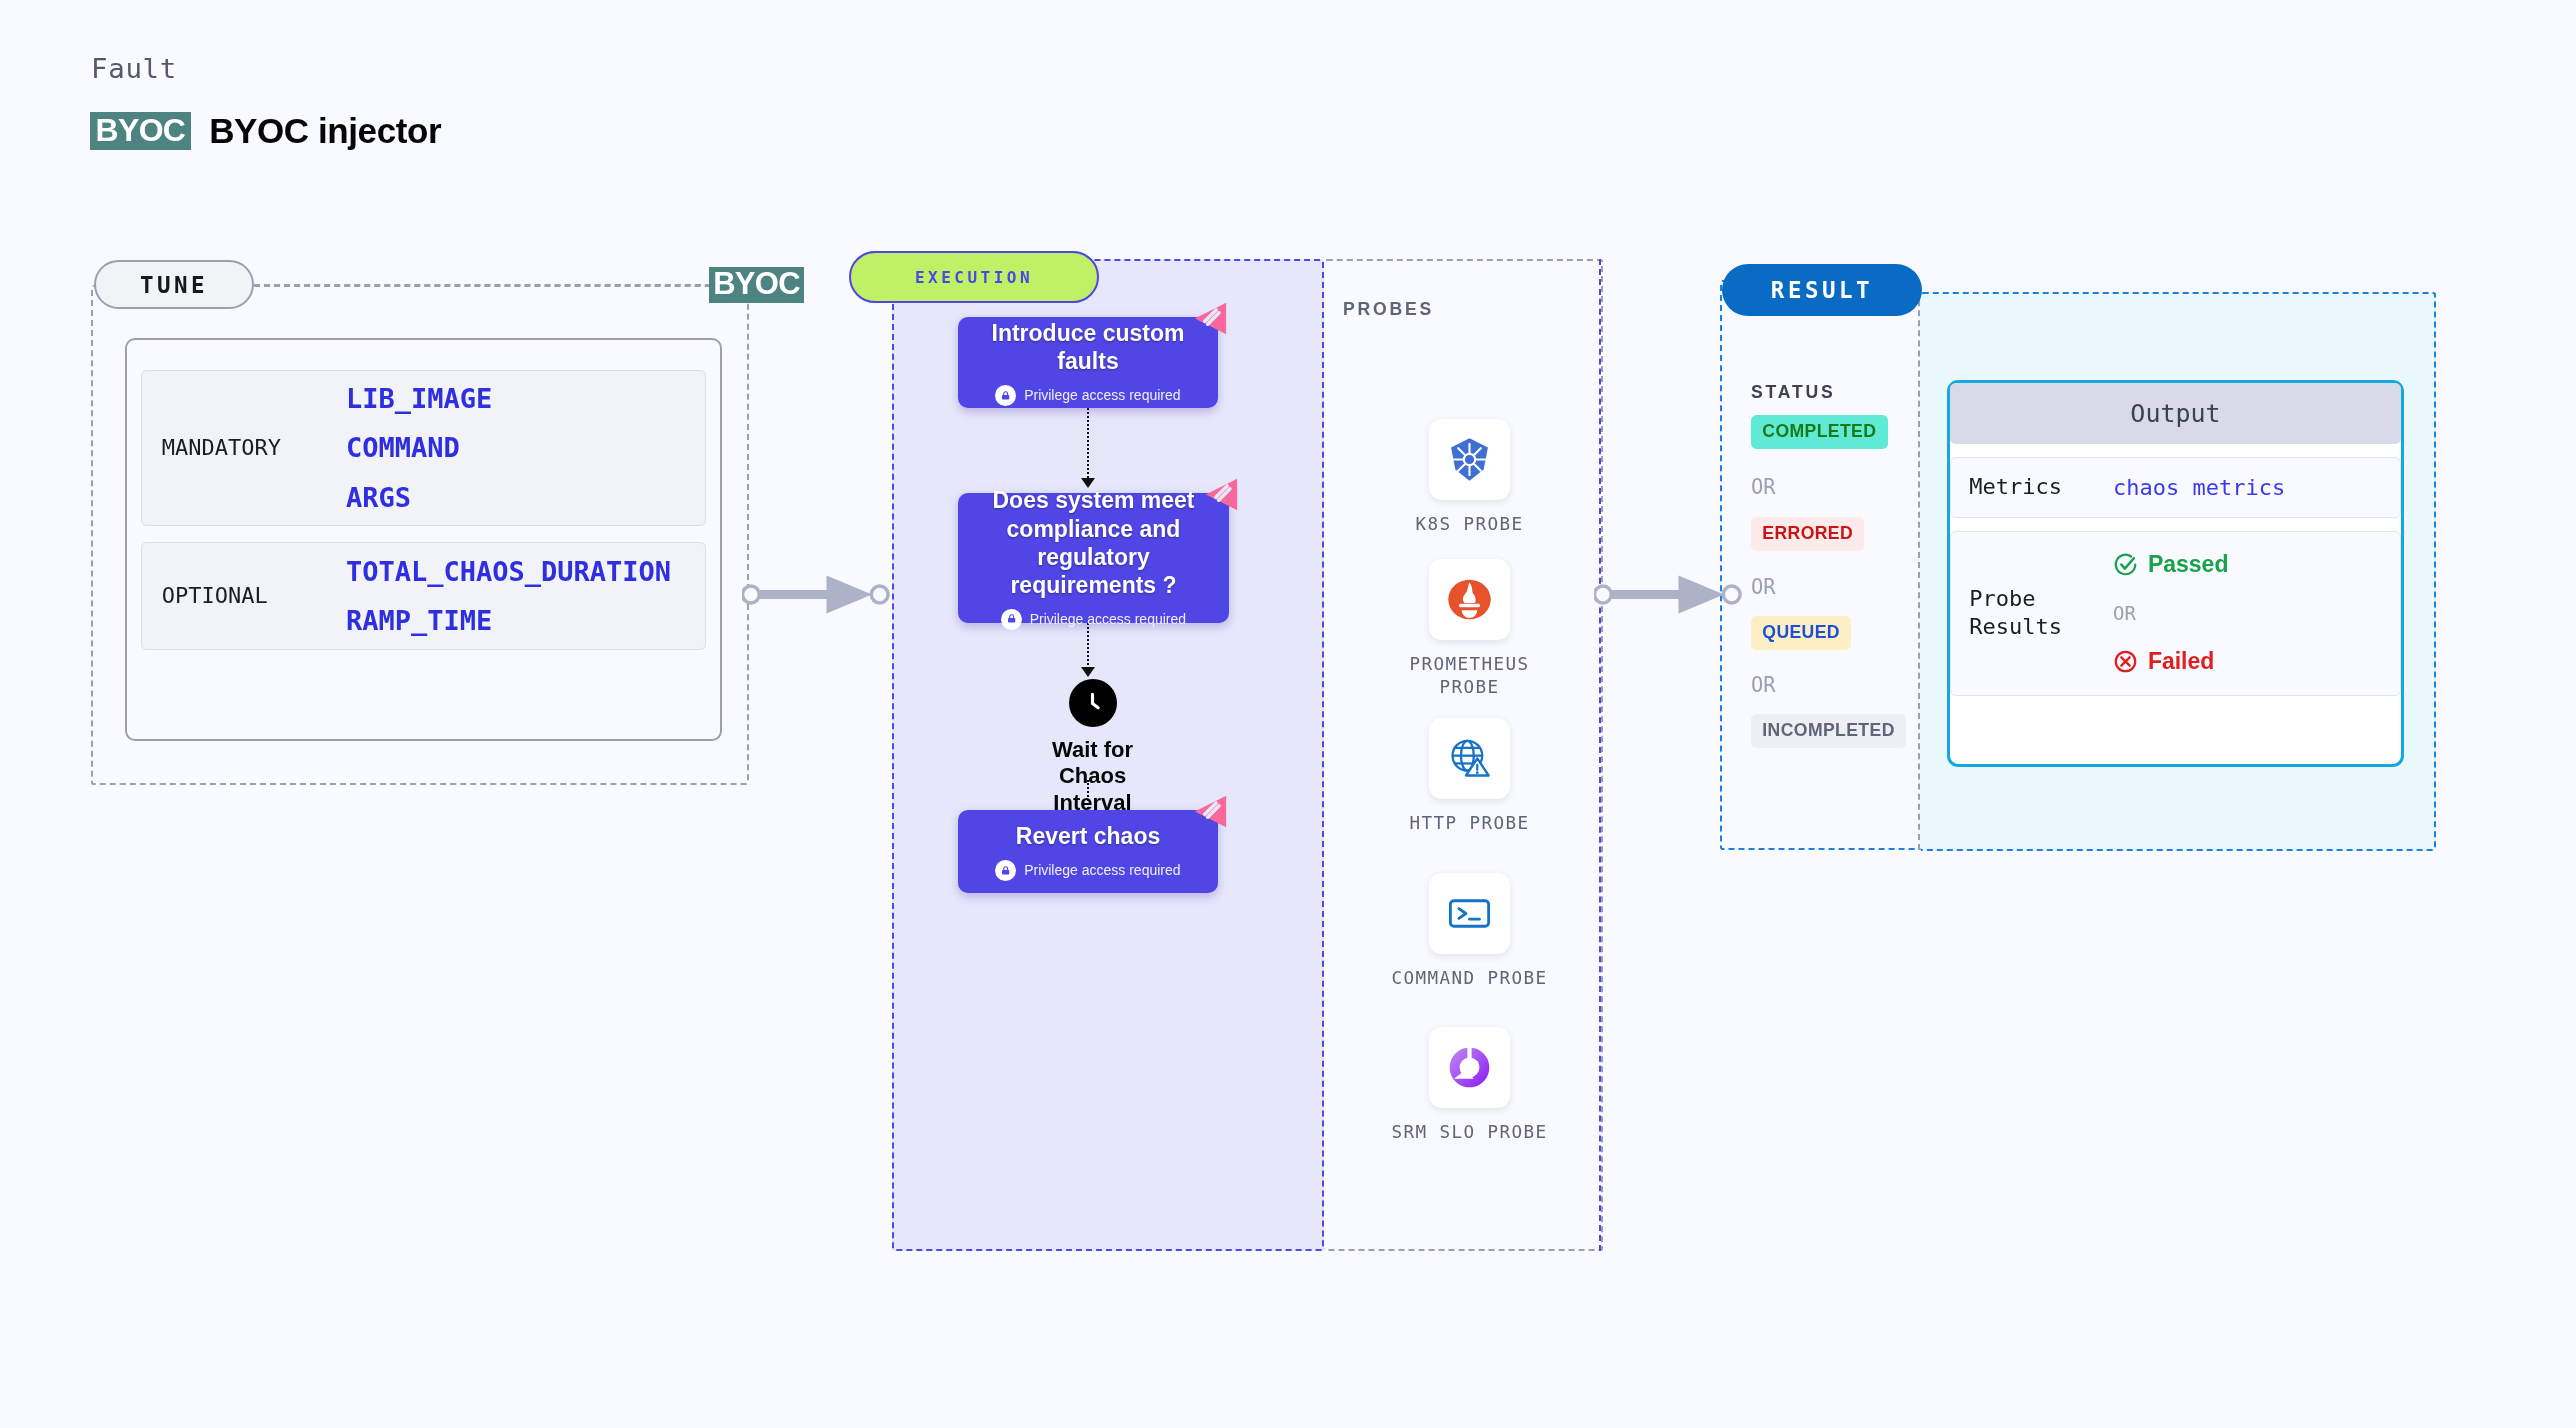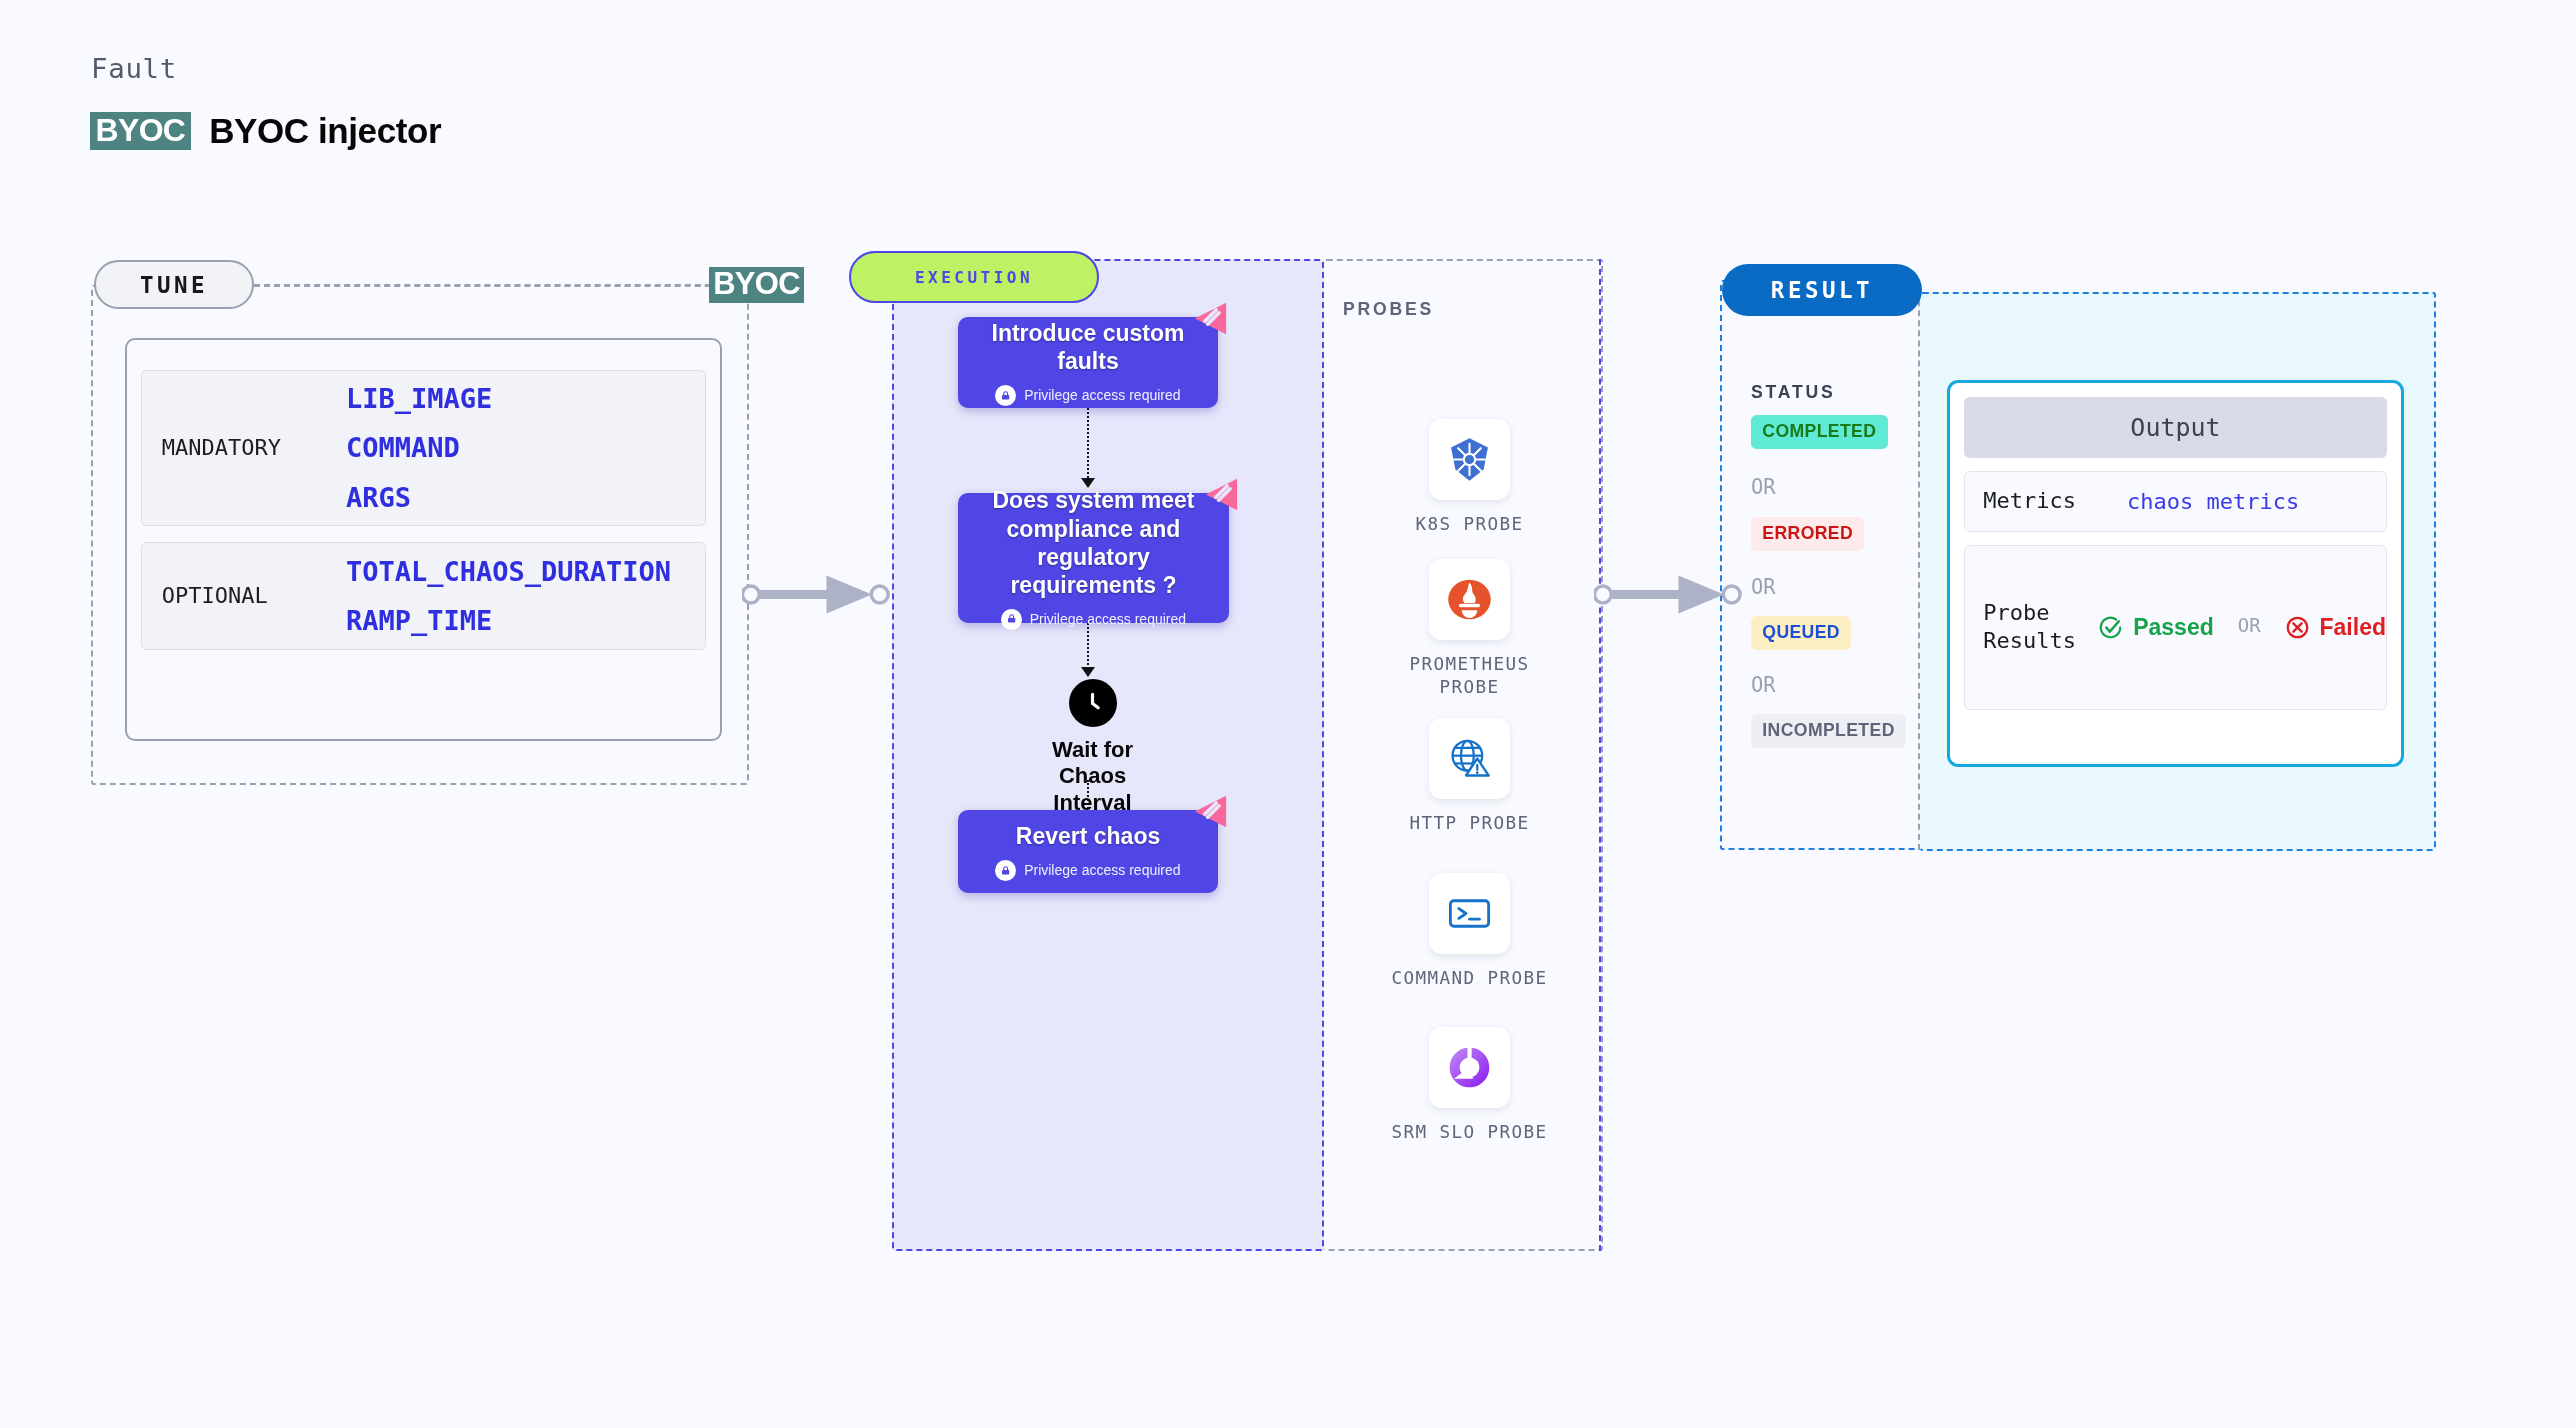--- a/index.html
+++ b/index.html
@@ -239,38 +239,38 @@
     position: absolute; left: 1751px;
     font-family: "DejaVu Sans Mono", monospace;
     font-size: 20.4px; color: #9aa0b0;
   }
 
   
   .output-card {
     position: absolute; left: 1947px; top: 380px;
     width: 457px; height: 387px;
     background: #ffffff; border: 3.5px solid #14a7e0;
-    border-radius: 11.3px; padding: 14px;
+    border-radius: 11.3px; 
   }
   .out-row {
     margin-top: 12.7px; background: #f8faff;
     border: 1.4px solid #e2e5ee; border-radius: 5.6px;
     display: flex; align-items: center; padding: 15.5px 0;
   }
   .out-row .out-label {
     width: 162px; padding-left: 18.3px;
     font-family: "DejaVu Sans Mono", monospace;
     font-size: 22px; color: #1b1d22; line-height: 1.3;
   }
   .out-metric-val {
     font-family: "DejaVu Sans Mono", monospace;
     font-size: 22px; color: #3a3ae8;
   }
   .out-results { flex-direction: row; min-height: 165px; }
-  .res-stack { display: flex; flex-direction: row; gap: 24px; }
+  .res-stack { display: flex; flex-direction: column; gap: 24px; }
   .res-line {
     display: flex; align-items: center; gap: 9.9px;
     font-size: 23px; font-weight: 700;
   }
   .res-pass { color: #18a24b; }
   .res-fail { color: #e02020; }
   .res-or {
     font-family: "DejaVu Sans Mono", monospace;
     font-size: 19px; color: #9aa0b0; font-weight: 400;
   }

